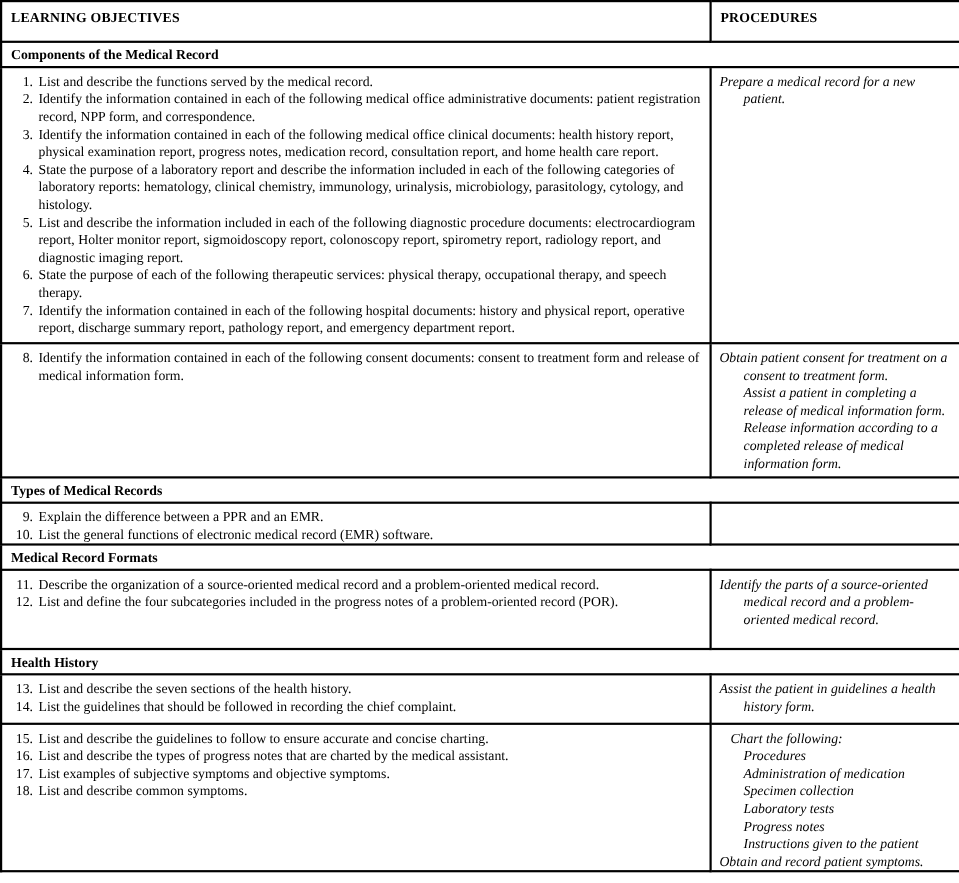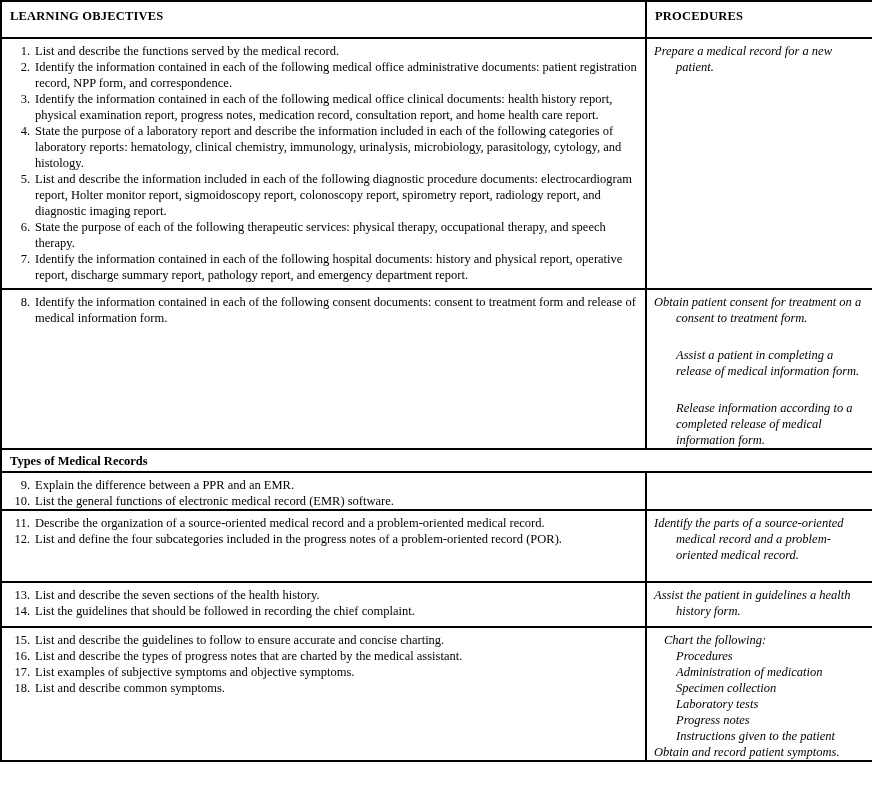--- a/index.html
+++ b/index.html
@@ -58,39 +58,42 @@
   .obj { display: flex; }
   .obj .num {
     flex: 0 0 22px;
     text-align: right;
     margin-right: 5px;
     white-space: nowrap;
   }
   .obj .txt { flex: 1 1 auto; }
   p.proc { margin: 0; font-style: italic; }
   p.proc.hang    { padding-left: 22px; text-indent: -22px; }
-  p.proc.indent  { padding-left: 22px; margin-top: 21px; }
+  p.proc.indent  { padding-left: 22px; }
   p.proc.indent1 { padding-left: 10px; }
   p.proc.indent2 { padding-left: 22px; }
   p.proc.flush   { padding-left: 0; }
 </style>
 </head>
 <body>
 
 <div id="doc">
   <table class="lo-table">
     <colgroup>
       <col style="width:645px">
       <col style="width:227px">
     </colgroup>
     <tbody id="table-body">
       <tr class="header-row">
         <th class="col-head">LEARNING OBJECTIVES</th>
         <th class="col-head">PROCEDURES</th>
       </tr>
+    <tr class="section-row">
+          <td class="section-title" colspan="2">Components of the Medical Record</td>
+        </tr>
         <tr class="content-row row-0">
           <td class="obj-cell">
             <div class="obj">
               <span class="num">1.</span>
               <span class="txt">List and describe the functions served by the medical record.</span>
             </div>
             <div class="obj">
               <span class="num">2.</span>
               <span class="txt">Identify the information contained in each of the following medical office administrative documents: patient registration record, NPP form, and correspondence.</span>
             </div>
@@ -141,34 +144,40 @@
               <span class="num">9.</span>
               <span class="txt">Explain the difference between a PPR and an EMR.</span>
             </div>
             <div class="obj">
               <span class="num">10.</span>
               <span class="txt">List the general functions of electronic medical record (EMR) software.</span>
             </div>
           </td>
           <td class="proc-cell"></td>
         </tr>
+        <tr class="section-row">
+          <td class="section-title" colspan="2">Medical Record Formats</td>
+        </tr>
         <tr class="content-row row-3">
           <td class="obj-cell">
             <div class="obj">
               <span class="num">11.</span>
               <span class="txt">Describe the organization of a source-oriented medical record and a problem-oriented medical record.</span>
             </div>
             <div class="obj">
               <span class="num">12.</span>
               <span class="txt">List and define the four subcategories included in the progress notes of a problem-oriented record (POR).</span>
             </div>
           </td>
           <td class="proc-cell">
             <p class="proc hang">Identify the parts of a source-oriented medical record and a problem-oriented medical record.</p>
           </td>
+        </tr>
+        <tr class="section-row">
+          <td class="section-title" colspan="2">Health History</td>
         </tr>
         <tr class="content-row row-4">
           <td class="obj-cell">
             <div class="obj">
               <span class="num">13.</span>
               <span class="txt">List and describe the seven sections of the health history.</span>
             </div>
             <div class="obj">
               <span class="num">14.</span>
               <span class="txt">List the guidelines that should be followed in recording the chief complaint.</span>

